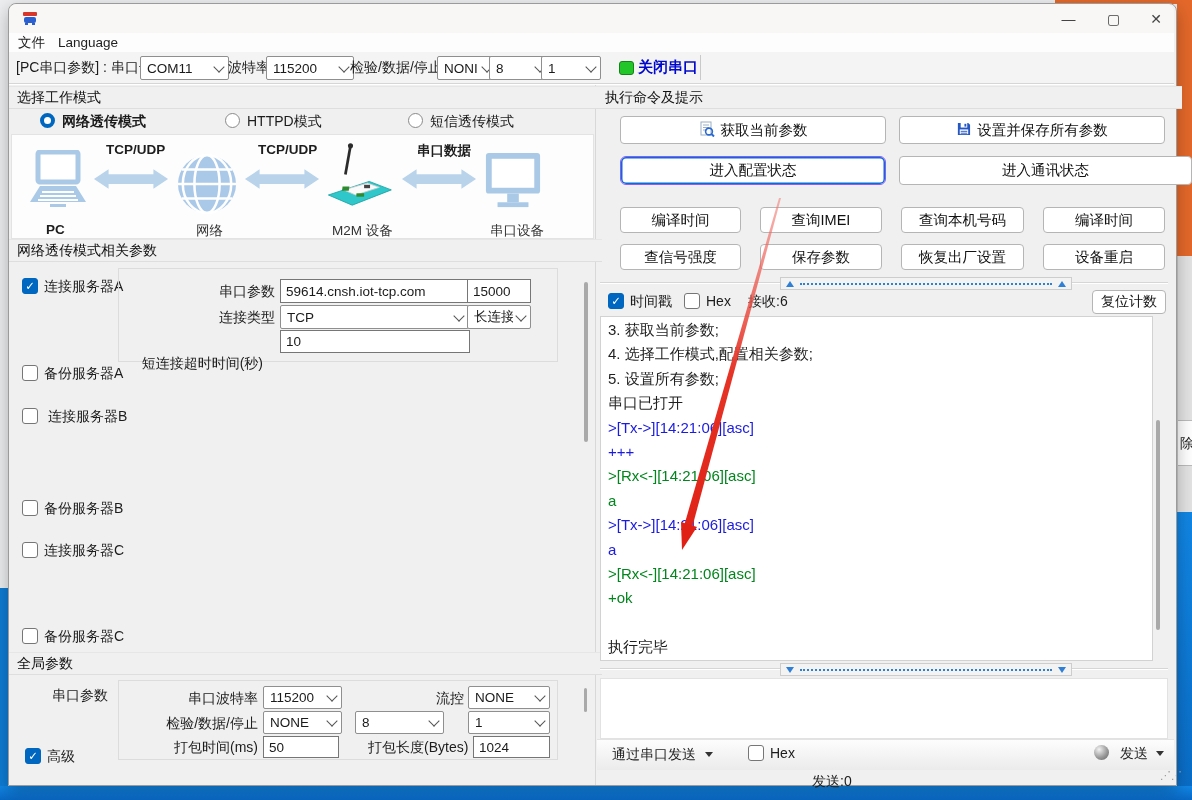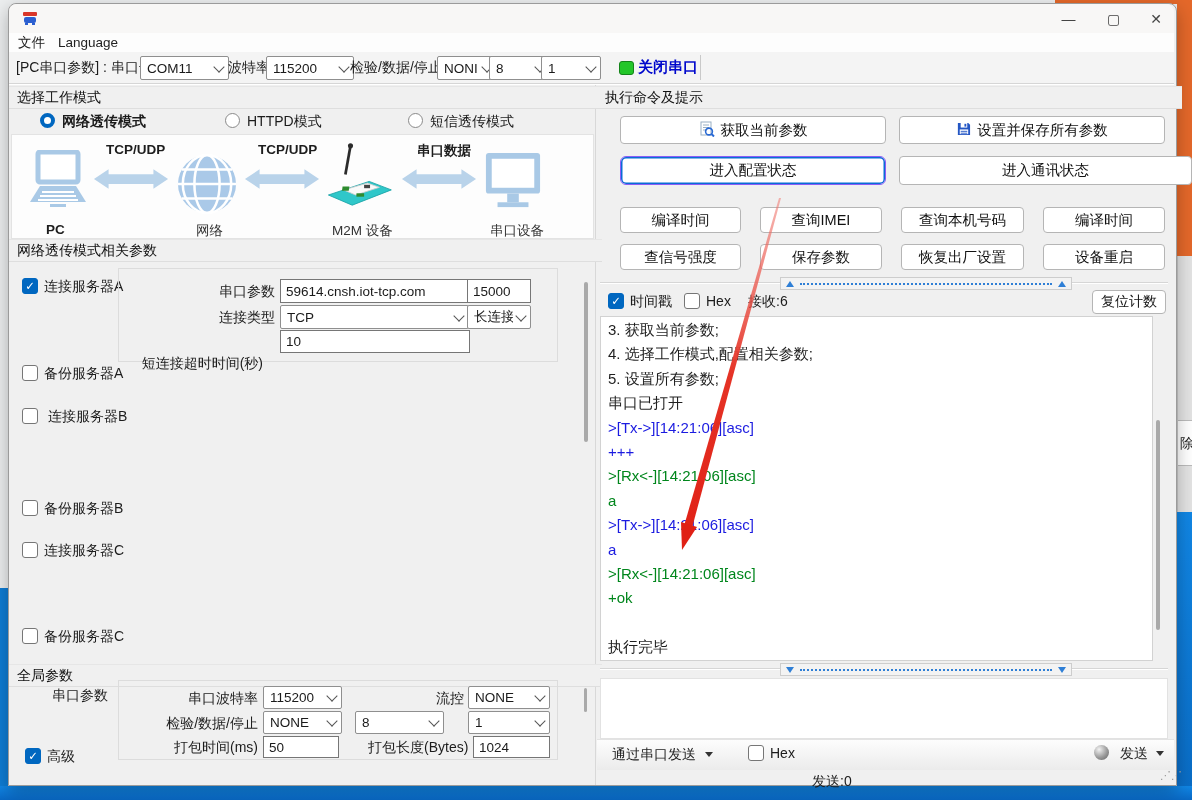--- a/index.html
+++ b/index.html
@@ -235,21 +235,21 @@
   <div class="abs cb" style="left:22px;top:408px;"></div>
   <div class="abs lbl" style="left:48px;top:405px;">连接服务器B</div>
   <div class="abs cb" style="left:22px;top:500px;"></div>
   <div class="abs lbl" style="left:44px;top:497px;">备份服务器B</div>
   <div class="abs cb" style="left:22px;top:542px;"></div>
   <div class="abs lbl" style="left:44px;top:539px;">连接服务器C</div>
   <div class="abs cb" style="left:22px;top:628px;"></div>
   <div class="abs lbl" style="left:44px;top:625px;">备份服务器C</div>
   <div class="abs thumb" style="left:584px;top:282px;width:4px;height:160px;"></div>
 
-  <div class="abs ghead" style="left:9px;top:652px;width:585px;height:21px;margin-top:12px;">
+  <div class="abs ghead" style="left:9px;top:652px;width:585px;height:21px;">
       <span>全局参数</span>
     </div>
   <div class="abs lbl" style="left:52px;top:684px;">串口参数</div>
   <div class="abs ibox" style="left:118px;top:680px;width:438px;height:78px;"></div>
   <div class="abs lbl r" style="left:148px;top:687px;width:110px;">串口波特率</div>
   <div class="abs sel" style="left:263px;top:686px;width:67px;height:21px;">
       <span>115200</span>
       <i class="chev"></i>
     </div>
   <div class="abs lbl r" style="left:420px;top:687px;width:44px;">流控</div>

